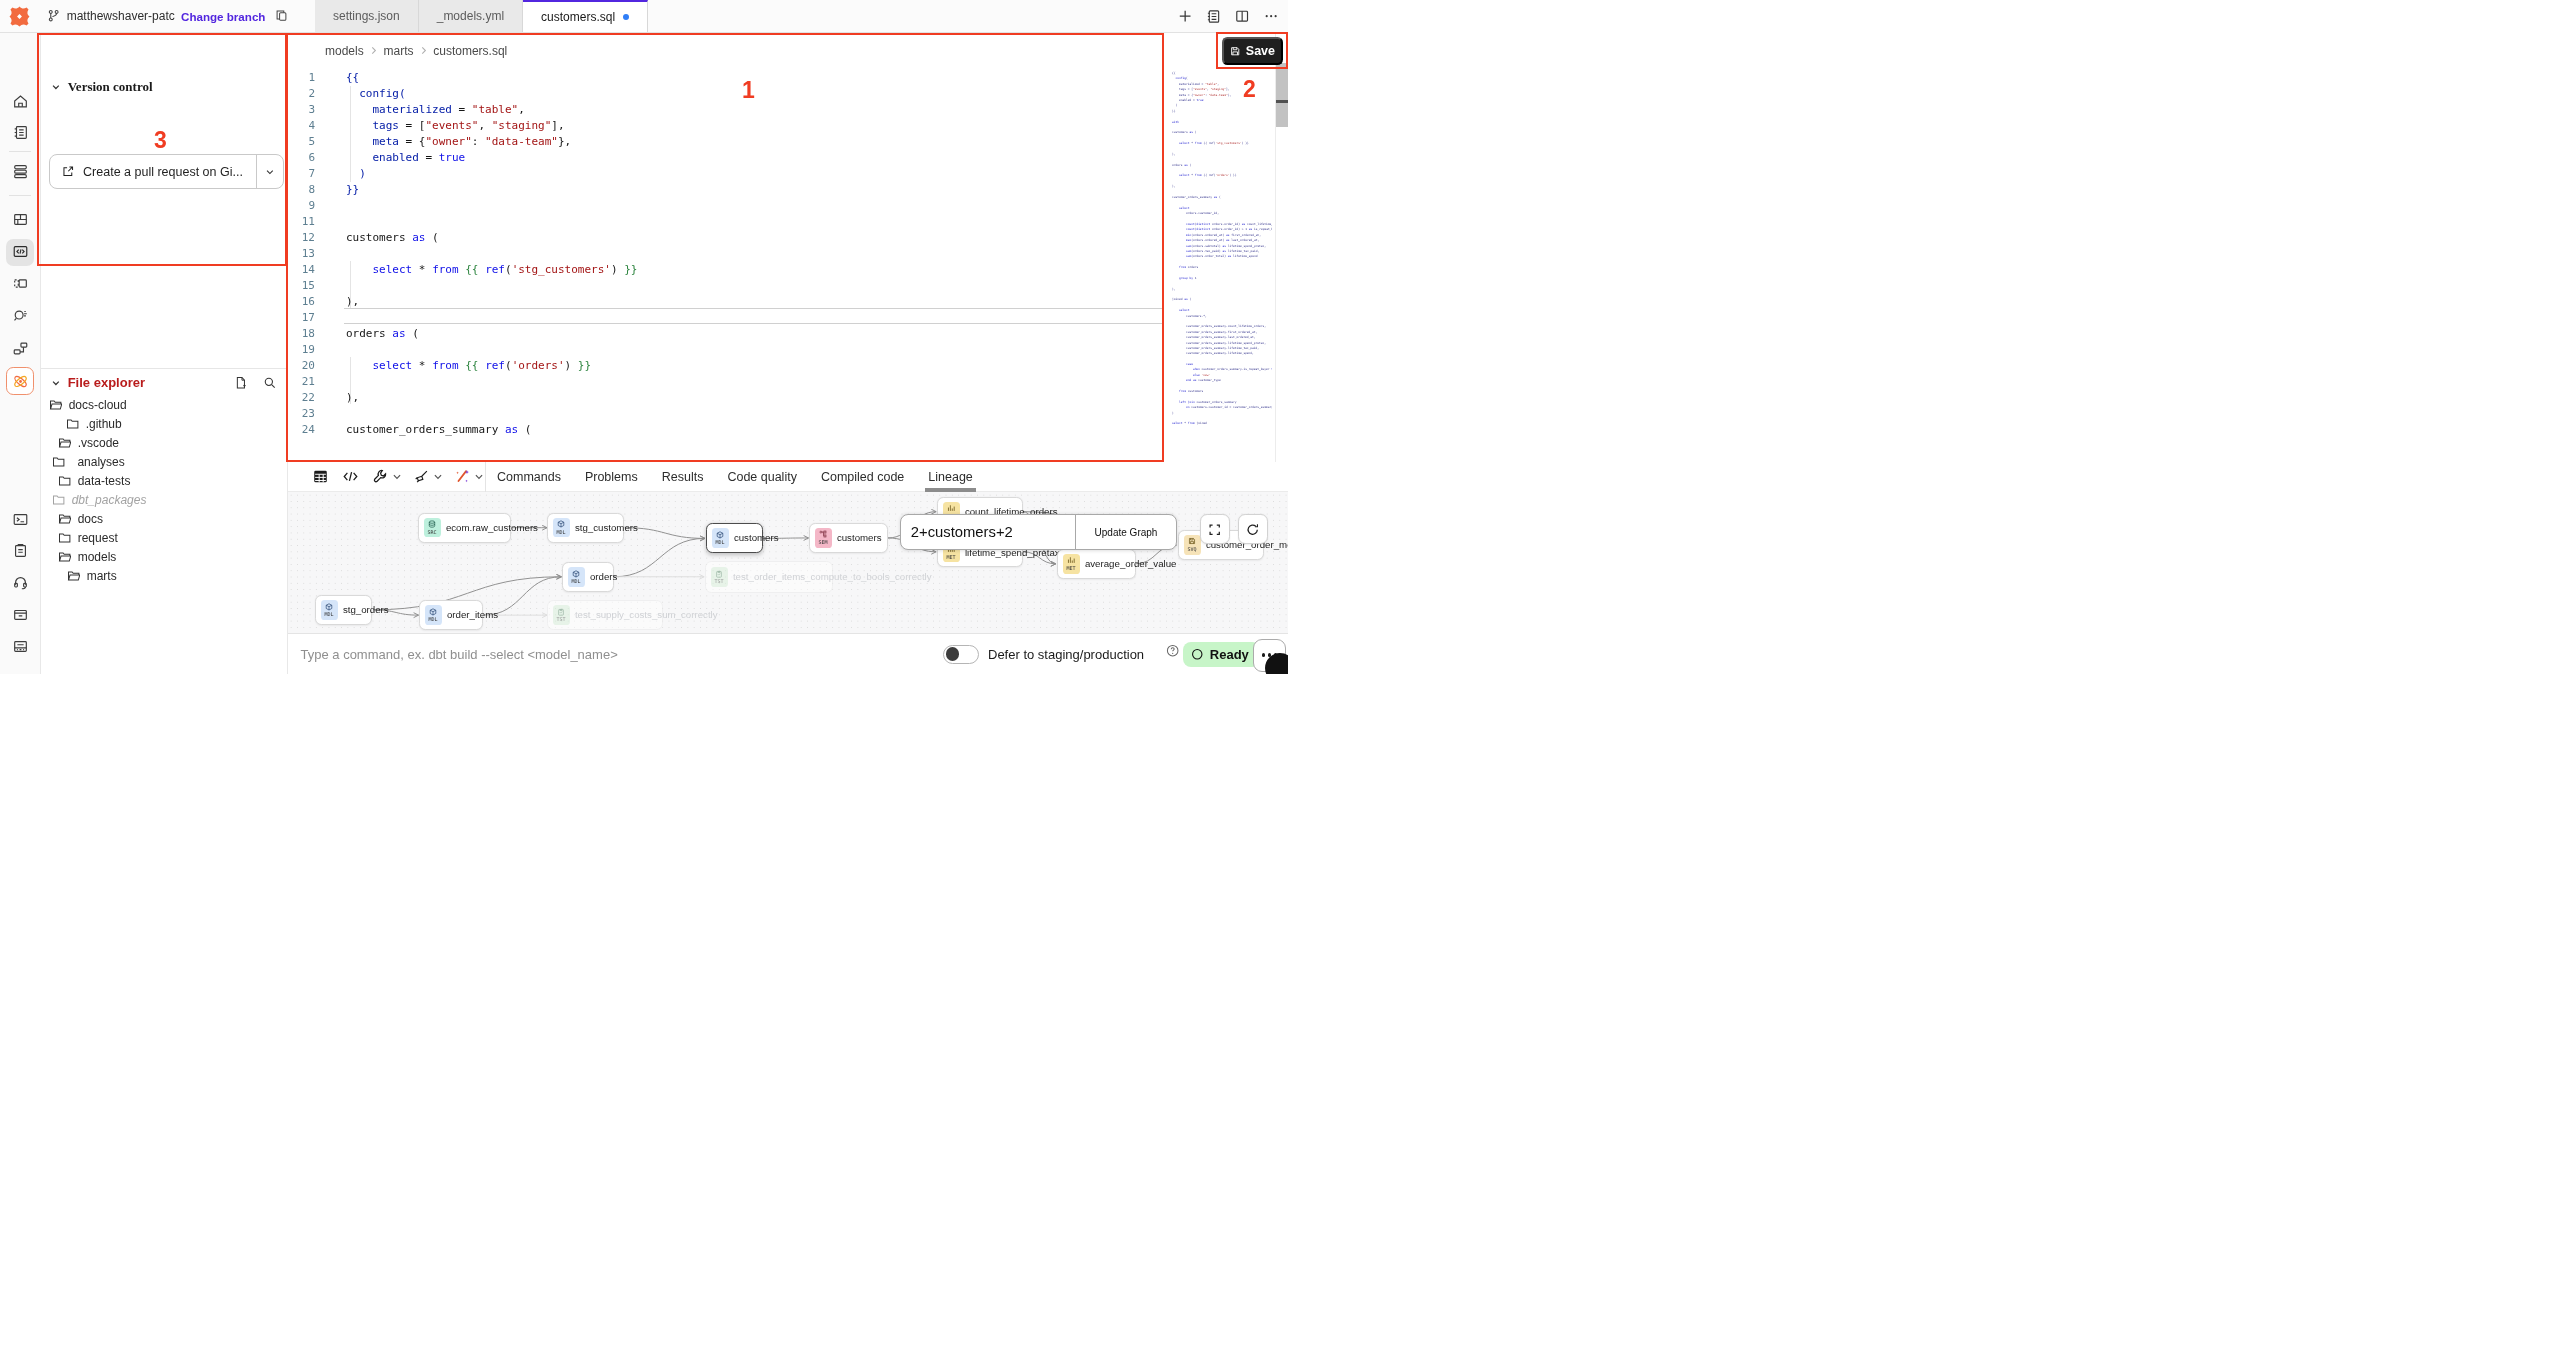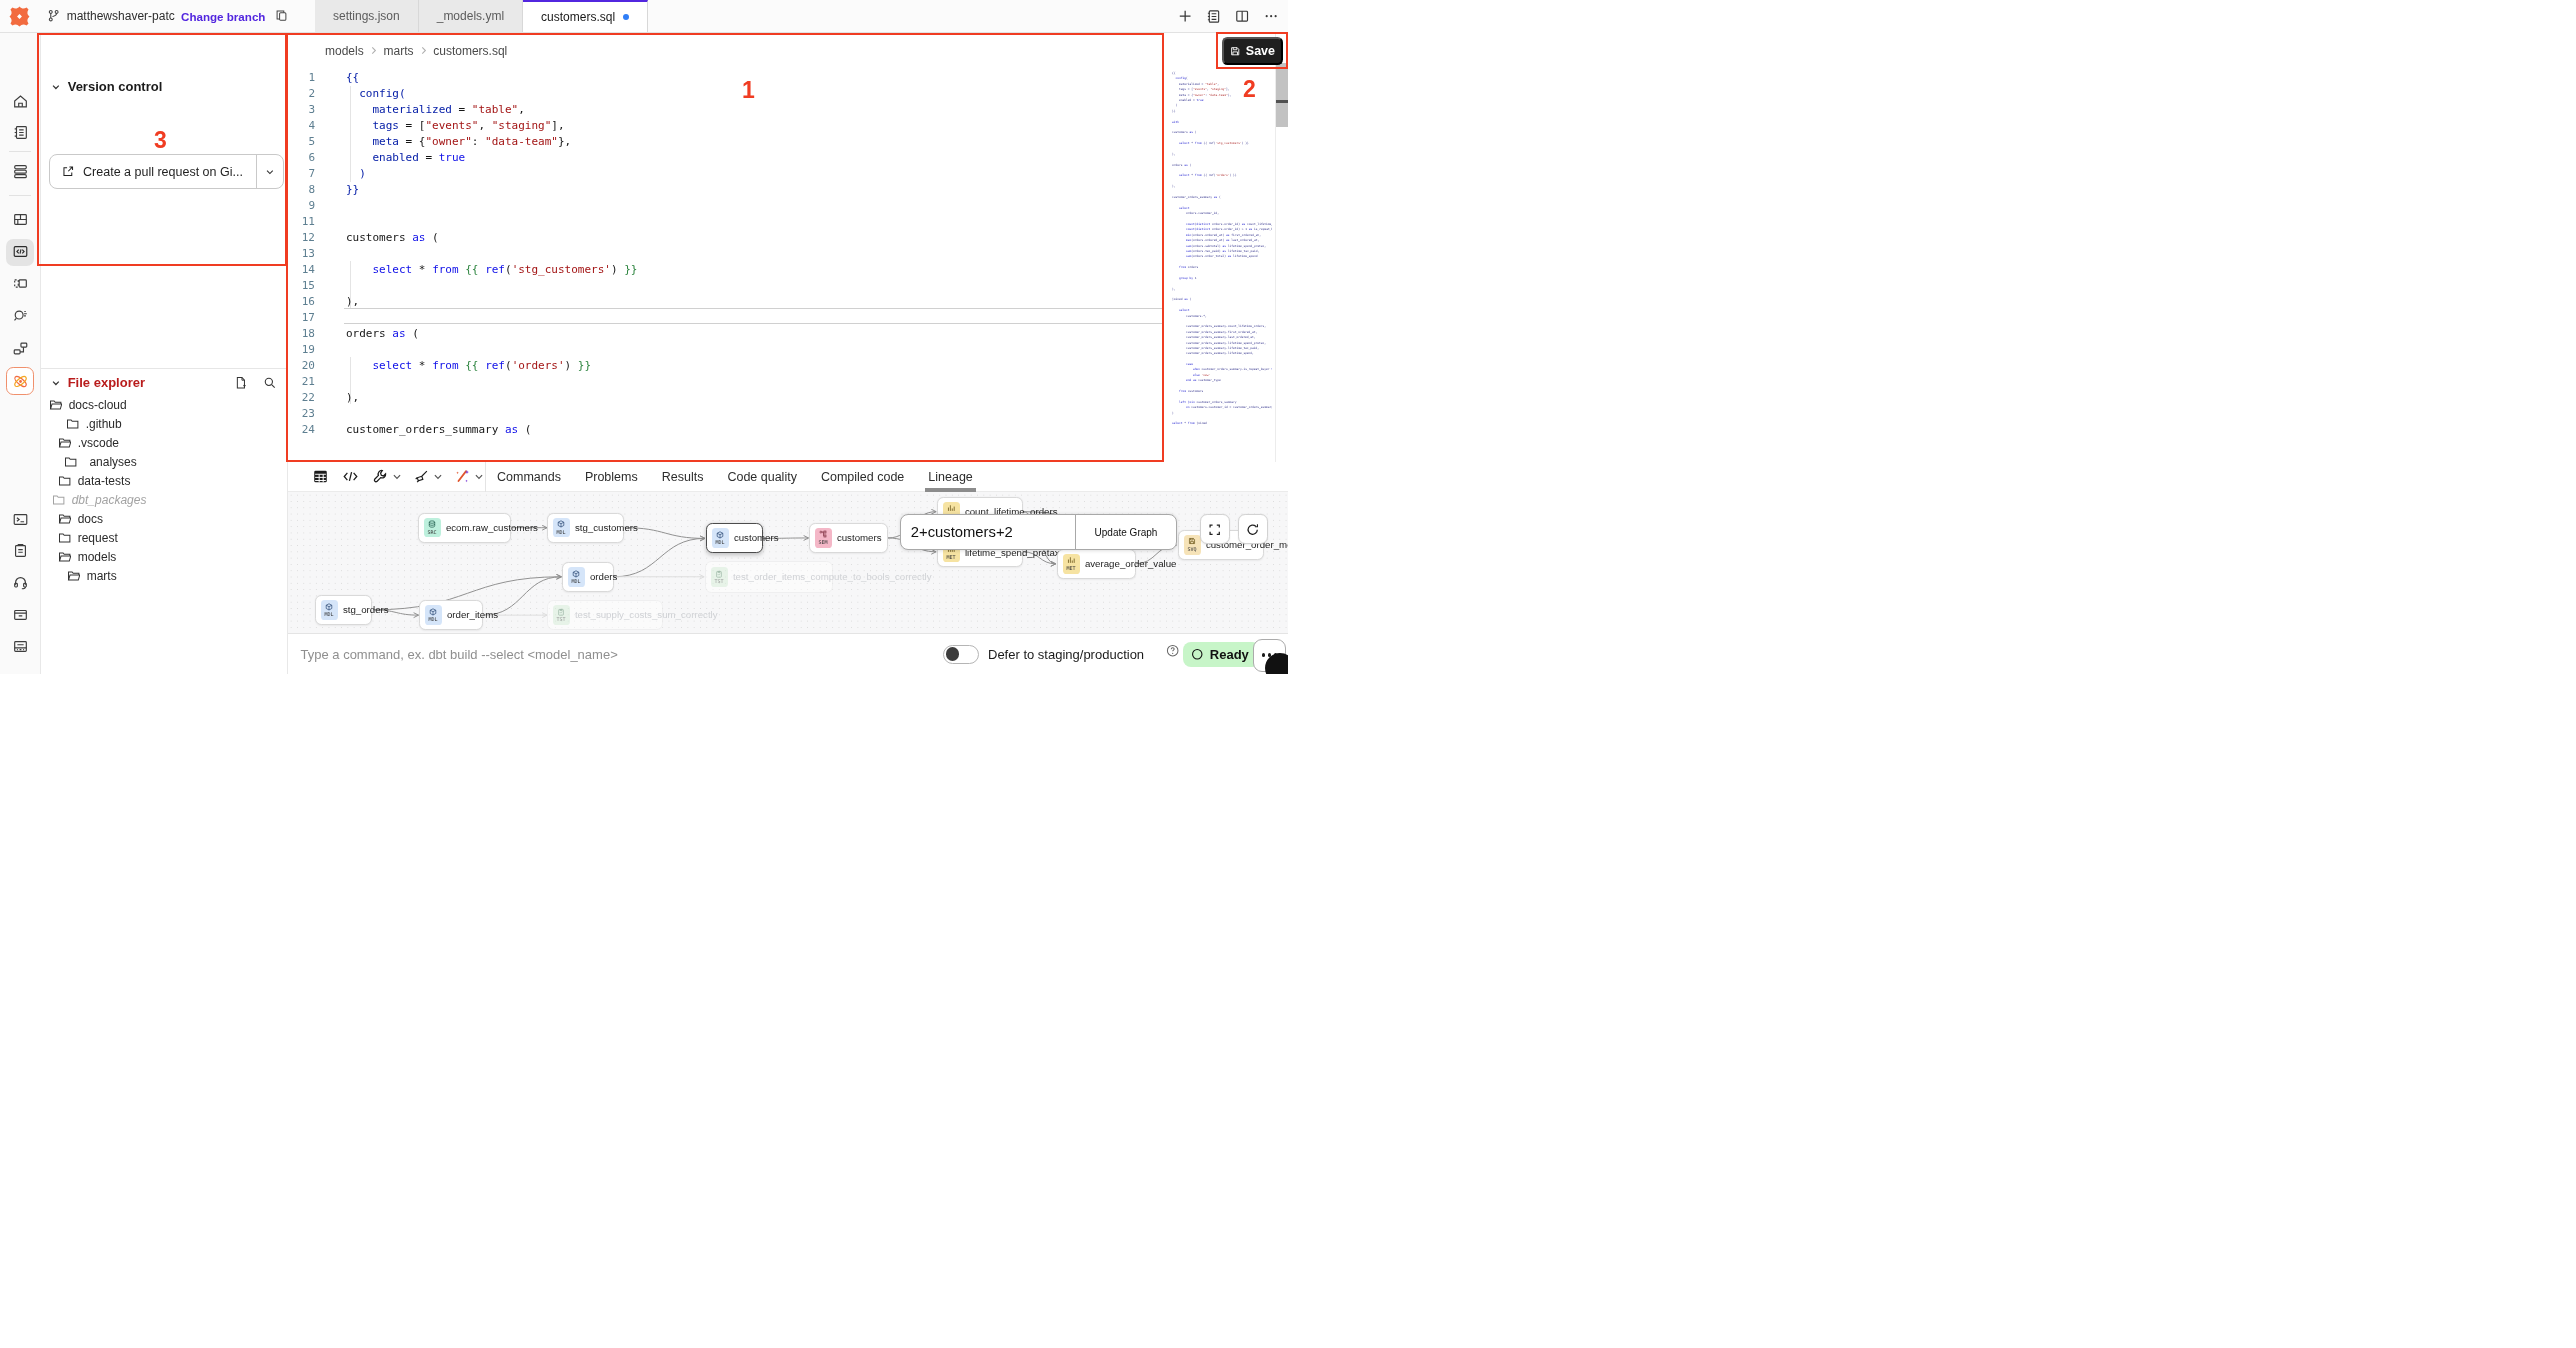--- a/index.html
+++ b/index.html
@@ -28,21 +28,21 @@
   .rail-divider{position:absolute;left:9px;width:22.4px;height:0.9px;background:#e2e2e2;}
   #rail-active-bg{position:absolute;left:6.3px;width:28px;height:27px;background:#e4e4e4;border-radius:7.2px;}
   #atom-box{position:absolute;left:6.3px;top:335px;width:26px;height:26px;border:1.4px solid #f0906c;
             border-radius:7.2px;display:flex;align-items:center;justify-content:center;background:#fff;}
   #avatar{position:absolute;left:9px;top:644px;width:21.5px;height:21.5px;border-radius:50%;
           background:radial-gradient(circle at 35% 30%,#e9cda9 0 30%,#b78f6b 60%,#6f5a44);border:0.9px solid #d0d0d0;cursor:pointer;}
   
   #explorer-col{position:absolute;left:40px;top:32px;width:248px;height:642px;background:#fff;
                 border-right:0.9px solid #e8e8e8;box-sizing:border-box;}
   .panel-header{display:flex;align-items:center;gap:7.2px;font-size:13px;font-weight:700;color:#1b1b1b;}
-  #vc-header{position:absolute;left:10.7px;top:47px;}
+  #vc-header{position:absolute;left:10.7px;top:47px;font-family:Liberation Serif, serif;}
   #pr-button{position:absolute;left:9px;top:47px;width:233px;height:33px;border:0.9px solid #c9c9c9;
              border-radius:8px;background:#fff;display:flex;align-items:stretch;cursor:pointer;}
   #pr-main{flex:1;display:flex;align-items:center;gap:9px;padding-left:11.6px;font-size:12.5px;color:#1f1f1f;
            border-right:0.9px solid #c9c9c9;white-space:nowrap;overflow:hidden;}
   #fe-divider{position:absolute;left:0;top:336px;width:248px;height:0.9px;background:#e6e6e6;}
   #fe-header{position:absolute;left:10.7px;top:343px;width:226px;display:flex;align-items:center;gap:7.2px;}
   #fe-title{font-size:13px;font-weight:700;color:#b91c1c;flex:1;}
   #fe-items{position:absolute;left:0;top:363px;width:248px;}
   .fe-row{height:19px;display:flex;align-items:center;gap:6.3px;font-size:12px;color:#2b2b2b;cursor:pointer;}
   .fe-row.muted{color:#a3a3a3;font-style:italic;}
@@ -352,21 +352,21 @@
       </div>
       <div class="fe-row" style="padding-left: 18px;">
         <span style="display: flex;">
           <svg width="13.4" height="13.4" viewBox="0 0 16 16" fill="none" stroke="#333" stroke-width="1.2">
             <path d="M1.8 13.2V3.6h4.3l1.3 1.6h6.8v2"></path>
             <path d="M1.8 13.2 3.6 7.2h11.6l-1.7 6Z"></path>
           </svg>
         </span>
         <span>.vscode</span>
       </div>
-      <div class="fe-row" style="padding-left: 24px; gap: 12px;">
+      <div class="fe-row" style="padding-left: 12px; gap: 12px;">
         <span style="display: flex;">
           <svg width="13.4" height="13.4" viewBox="0 0 16 16" fill="none" stroke="#333" stroke-width="1.2">
             <path d="M1.8 13.2V3.6h4.3l1.3 1.6h6.8v8Z"></path>
           </svg>
         </span>
         <span>analyses</span>
       </div>
       <div class="fe-row" style="padding-left: 18px;">
         <span style="display: flex;">
           <svg width="13.4" height="13.4" viewBox="0 0 16 16" fill="none" stroke="#333" stroke-width="1.2">

